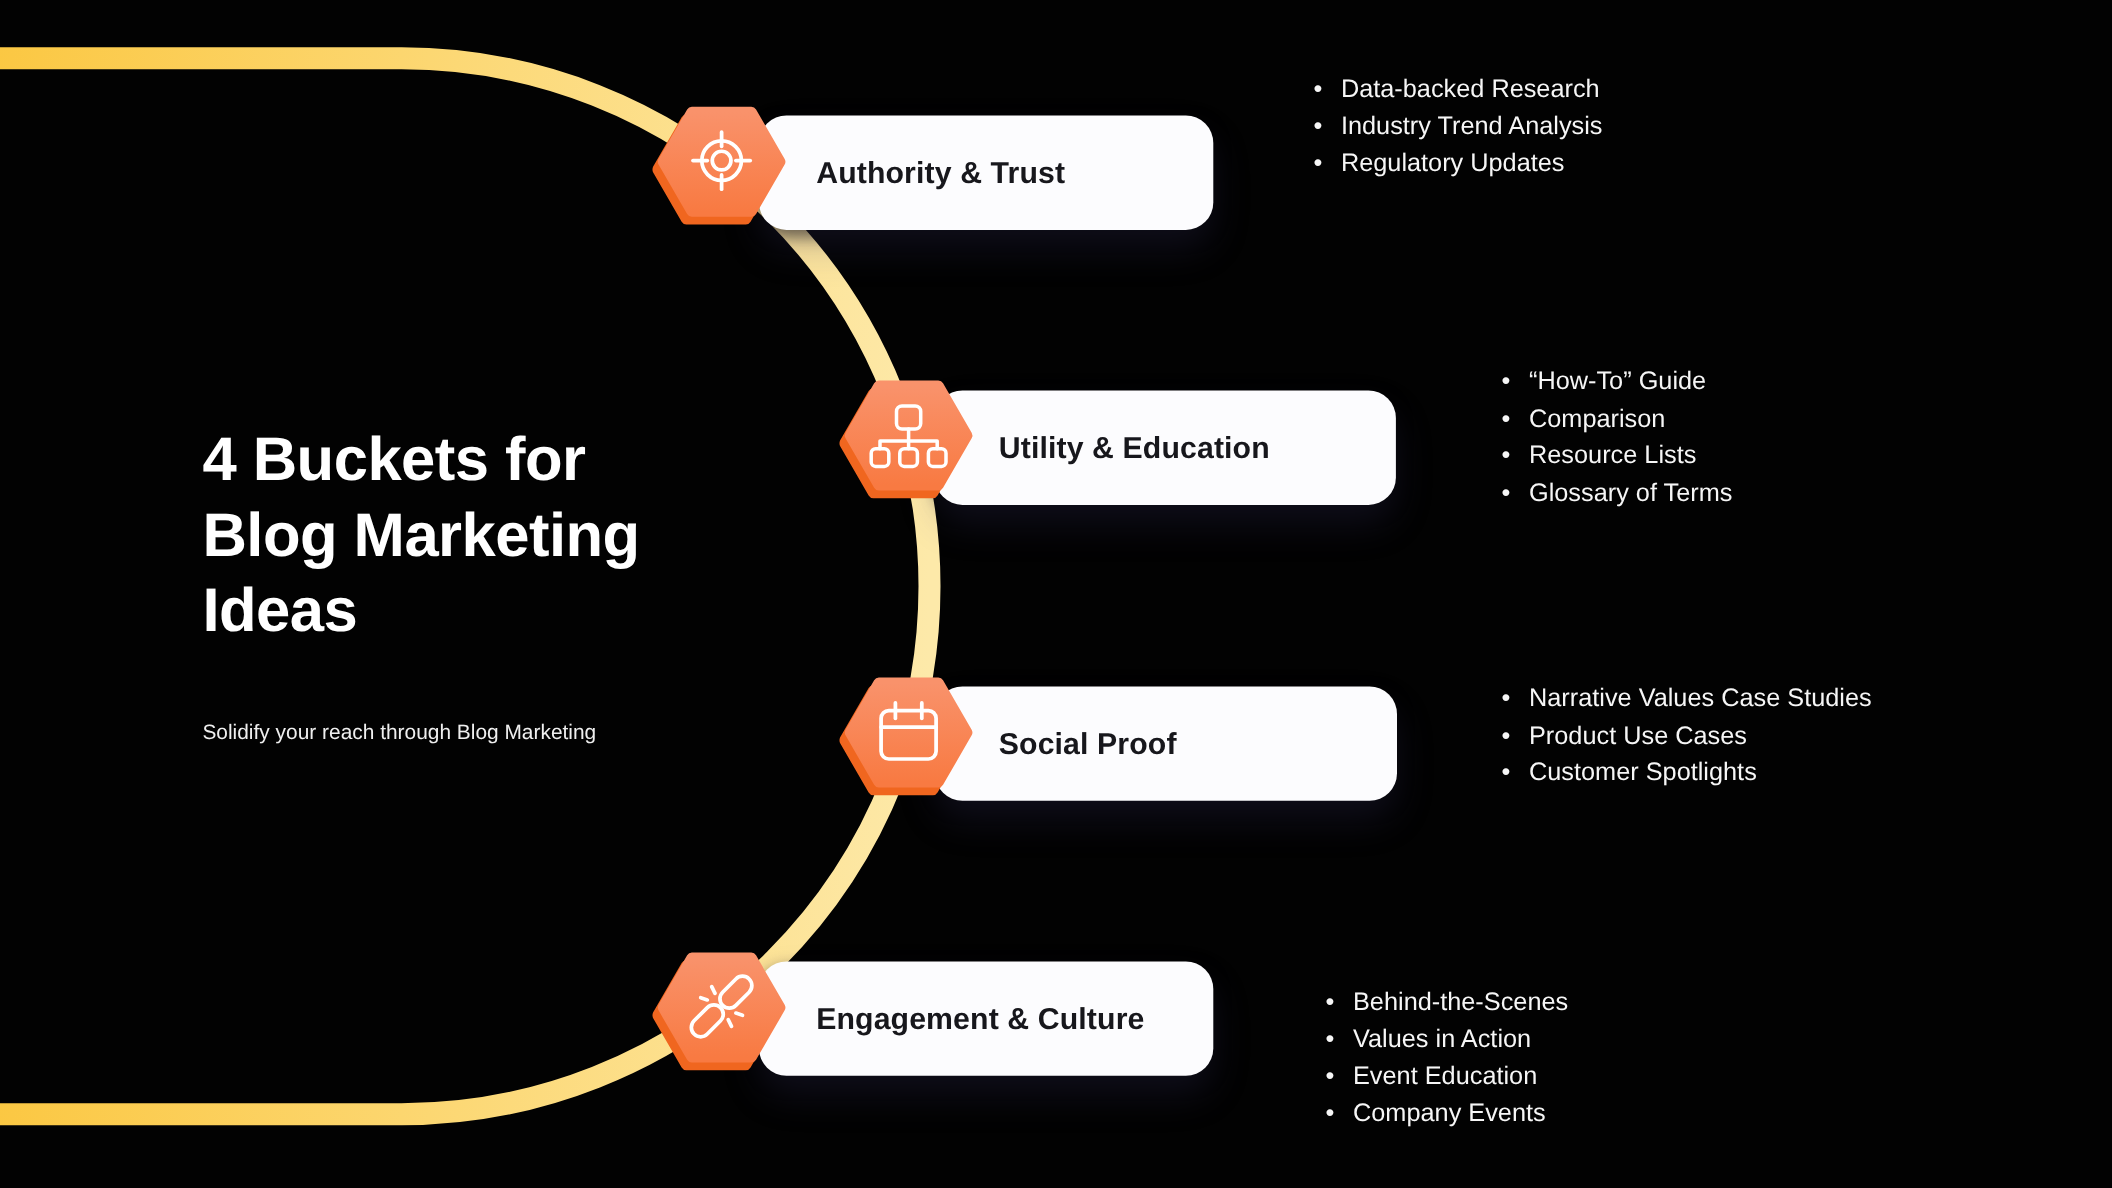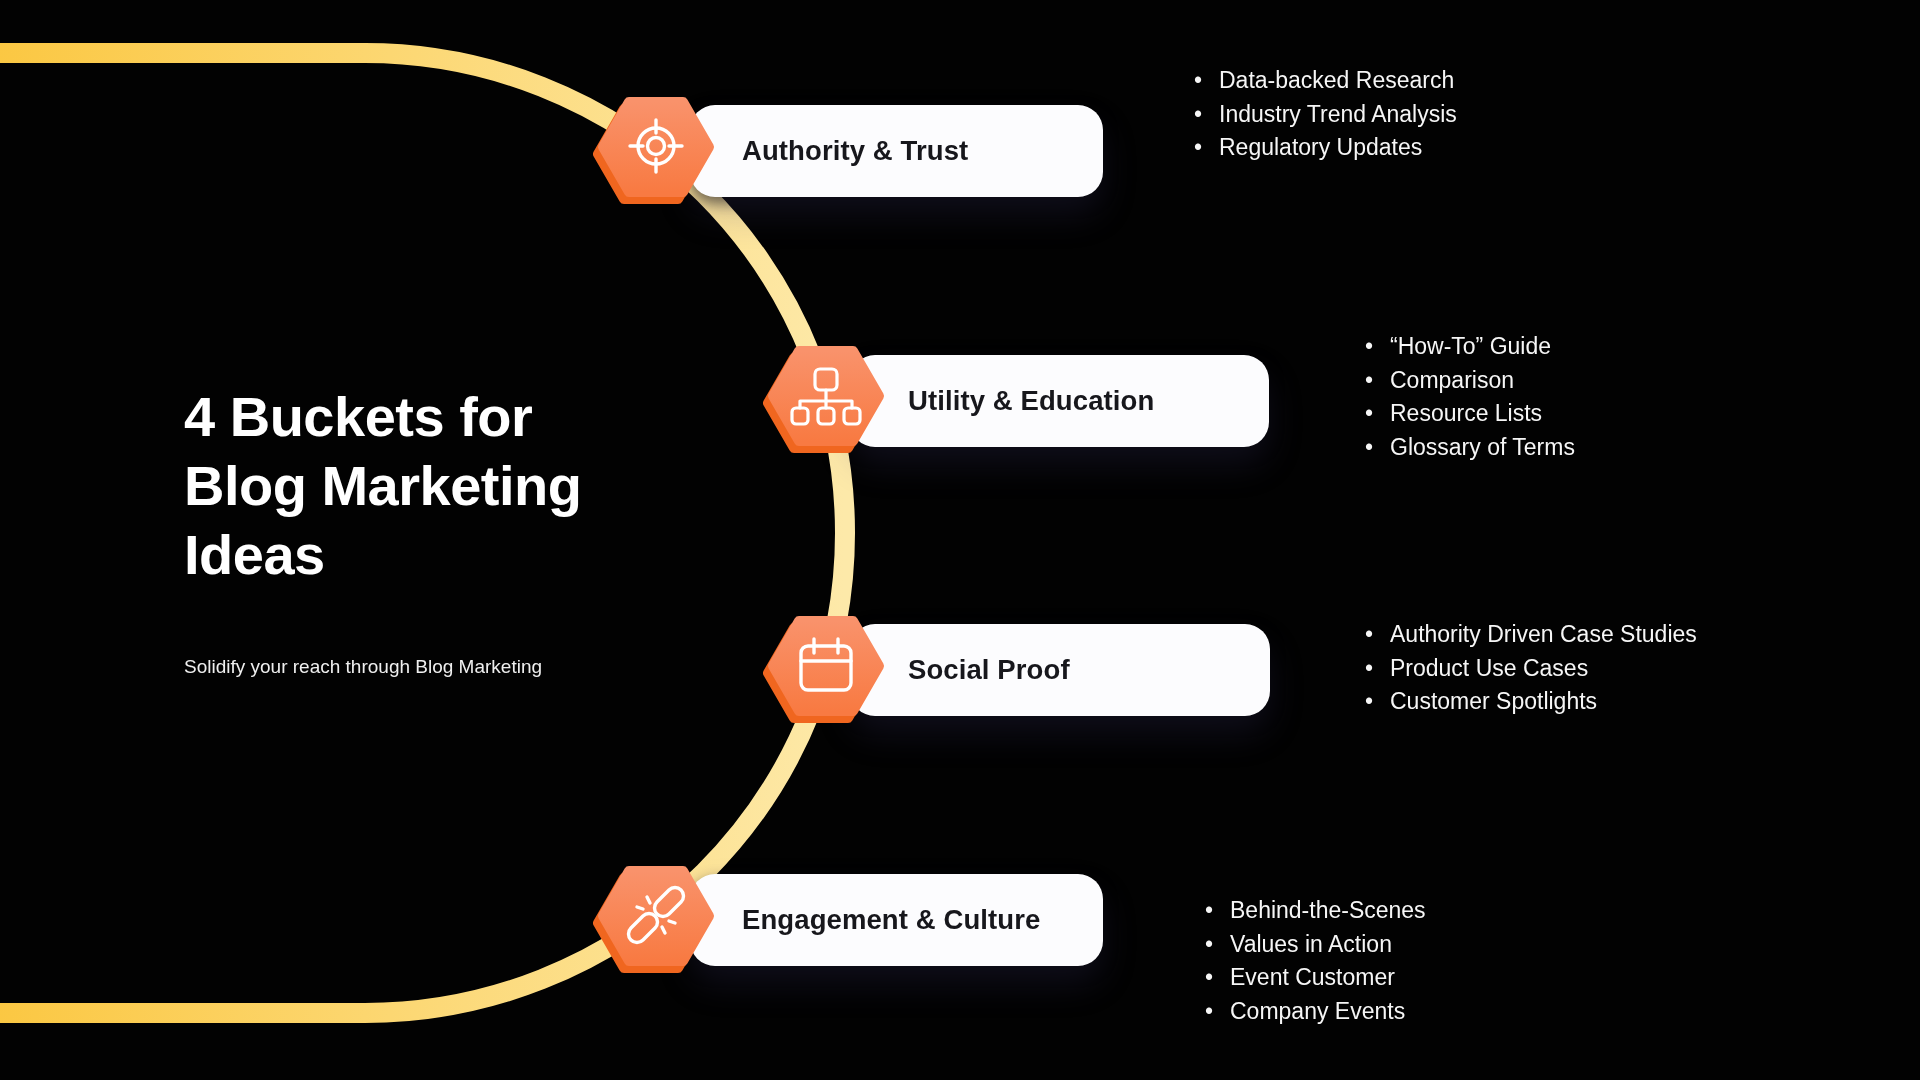--- a/index.html
+++ b/index.html
@@ -43,21 +43,21 @@
     color:var(--subtitle-text);
     font-size:19px;
     line-height:36px;
     font-weight:400;
     max-width:420px;
   }
 
   
   .pill{
     position:absolute;
-    height:92px;
+    height:104px;
     background:var(--pill-bg);
     border-radius:25px;
     z-index:2;
     display:flex;
     align-items:center;
     box-shadow:0 18px 34px rgba(70,65,120,0.22), 0 6px 14px rgba(0,0,0,0.55);
   }
   .pill .label{
     color:var(--pill-text);
     font-size:27.5px;
@@ -189,21 +189,21 @@
       <path d="M 7 51 L 33 6 L 87 6 L 113 51 L 87 96 L 33 96 Z" fill="url(#hexGrad)" stroke="url(#hexGrad)" stroke-width="10" stroke-linejoin="round"></path>
       <g stroke="var(--icon-stroke)" stroke-width="3.4" fill="none" stroke-linecap="round" stroke-linejoin="round">
         <rect x="35" y="31" width="50" height="44" rx="7"></rect>
         <line x1="48" y1="24" x2="48" y2="38"></line>
         <line x1="72" y1="24" x2="72" y2="38"></line>
         <line x1="35" y1="46" x2="85" y2="46"></line>
       </g>
     </g>
   </svg>
   <ul class="bullets bullets-r3">
-      <li>Authority Driven Case Studies</li>
+      <li>Narrative Values Case Studies</li>
       <li>Product Use Cases</li>
       <li>Customer Spotlights</li>
     </ul>
 
   <div class="pill pill-r4">
     <span class="label">Engagement &amp; Culture</span>
   </div>
   <svg class="hex hex-r4" viewBox="0 0 126 116">
     <g transform="translate(3,6)">
       <path d="M 7 51 L 33 6 L 87 6 L 113 51 L 87 96 L 33 96 Z" transform="translate(-5,7)" fill="var(--hex-rim)" stroke="var(--hex-rim)" stroke-width="10" stroke-linejoin="round"></path>
@@ -214,17 +214,17 @@
         <line x1="54" y1="38" x2="51" y2="32"></line>
         <line x1="47" y1="44" x2="41" y2="42"></line>
         <line x1="66" y1="62" x2="69" y2="68"></line>
         <line x1="73" y1="56" x2="79" y2="58"></line>
       </g>
     </g>
   </svg>
   <ul class="bullets bullets-r4">
       <li>Behind-the-Scenes</li>
       <li>Values in Action</li>
-      <li>Event Customer</li>
+      <li>Event Education</li>
       <li>Company Events</li>
     </ul>
 
 </div>
 
 </body></html>

